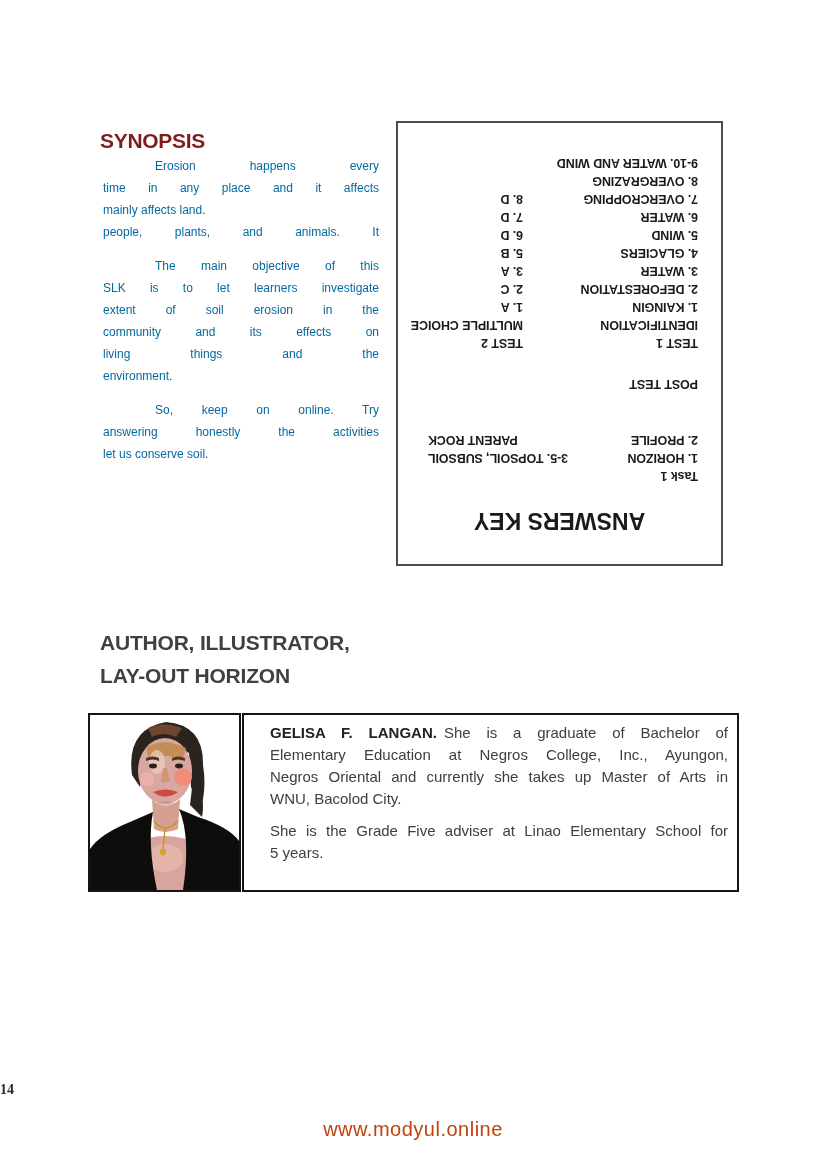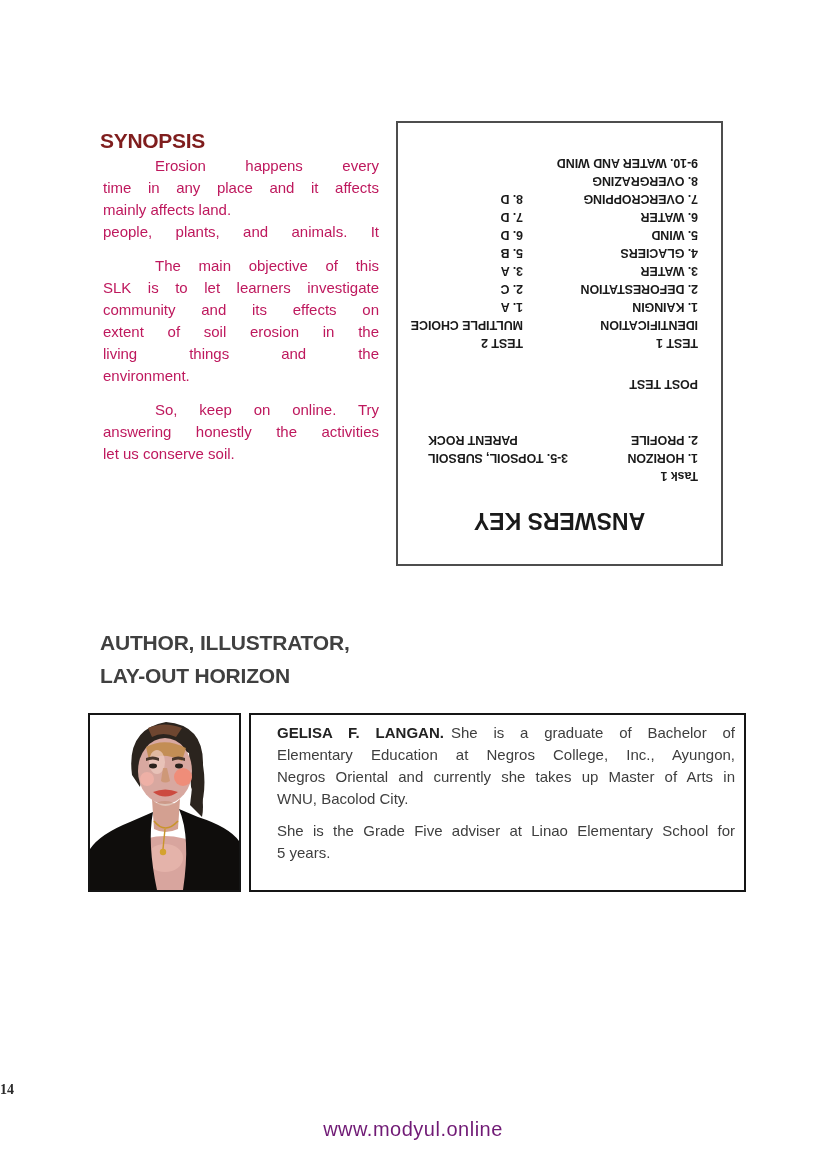--- a/index.html
+++ b/index.html
@@ -11,21 +11,21 @@
     overflow:hidden;
   }
   
   .syn-heading{
     position:absolute;left:100px;top:129px;
     font-size:21px;font-weight:bold;color:#7f1d1d;
     letter-spacing:-0.3px;
   }
   .syn-body{
     position:absolute;left:103px;top:155px;width:276px;
-    font-size:15px;color:#be185d;
+    font-size:12px;color:#0369a1;
   }
   .para{margin:0 0 12px 0;}
   .jline{
     line-height:22px;height:22px;white-space:nowrap;
     text-align:justify;text-align-last:justify;
   }
   .jline.first{text-indent:52px;}
   .jline.last{text-align-last:left;white-space:normal;}
   
   .answers-box{
@@ -56,59 +56,59 @@
     position:absolute;left:100px;top:626px;
     font-size:21px;font-weight:bold;color:#404040;line-height:33px;
     letter-spacing:-0.2px;
   }
   .photo-box{
     position:absolute;left:88px;top:713px;width:153px;height:179px;
     border:2px solid #151515;box-sizing:border-box;background:#fff;
   }
   .photo-box svg{display:block;width:100%;height:100%;}
   .bio-box{
-    position:absolute;left:249px;top:713px;width:497px;height:179px;
+    position:absolute;left:242px;top:713px;width:497px;height:179px;
     border:2px solid #151515;box-sizing:border-box;background:#fff;
     padding:7px 9px 0 26px;
     font-size:15px;color:#3e3e3e;
   }
   .bio-para{margin:0 0 10px 0;}
   .bio-name{font-weight:bold;color:#222;margin-right:7px;}
   
   .page-number{
     position:absolute;left:0;top:1082px;width:100%;
     text-align:left;
     font-family:"Liberation Serif", serif;font-weight:bold;
     font-size:14px;color:#2a2a2a;
   }
   .watermark{
     position:absolute;left:0;top:1118px;width:100%;
     text-align:center;
-    font-size:20px;color:#701a75;letter-spacing:0.5px;
+    font-size:20px;color:#c2410c;letter-spacing:0.5px;
   }
 </style>
 </head>
 <body>
 
 <div class="page">
 
   <div class="syn-heading">SYNOPSIS</div>
 
   <div class="syn-body">
     <div class="para">
       <div class="jline first">Erosion happens every</div>
       <div class="jline">time in any place and it affects</div>
       <div class="jline last">mainly affects land.</div>
       <div class="jline">people, plants, and animals. It</div>
     </div>
     <div class="para">
       <div class="jline first">The main objective of this</div>
       <div class="jline">SLK is to let learners investigate</div>
+      <div class="jline">extent of soil erosion in the</div>
       <div class="jline">community and its effects on</div>
-      <div class="jline">extent of soil erosion in the</div>
       <div class="jline">living things and the</div>
       <div class="jline last">environment.</div>
     </div>
     <div class="para">
       <div class="jline first">So, keep on online. Try</div>
       <div class="jline">answering honestly the activities</div>
       <div class="jline last">let us conserve soil.</div>
     </div>
   </div>
 

